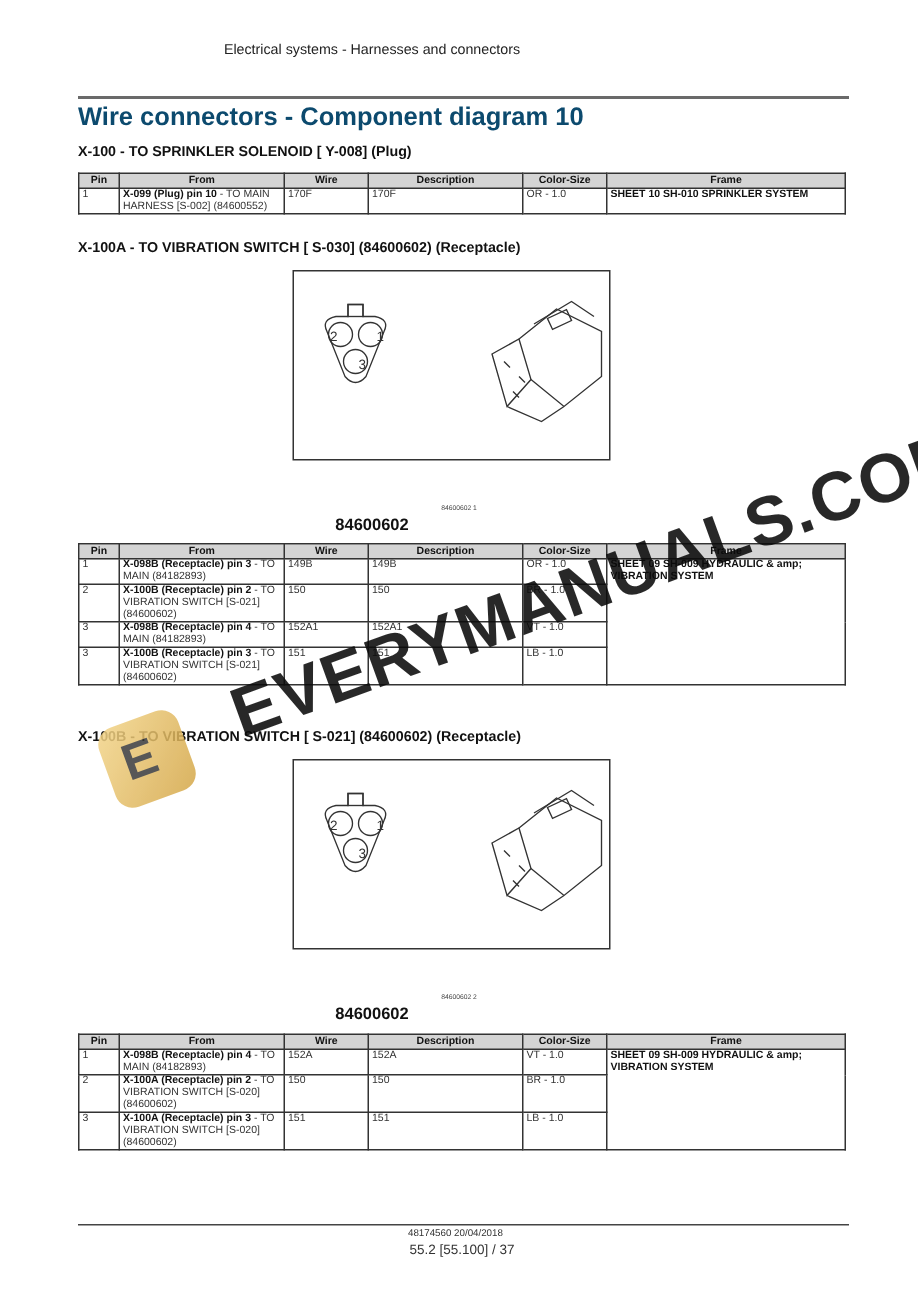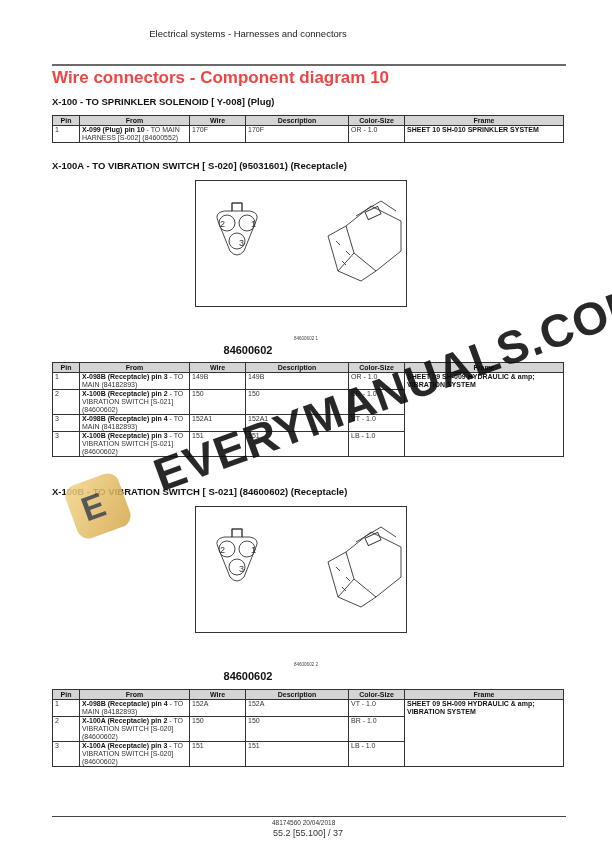--- a/index.html
+++ b/index.html
@@ -1,21 +1,21 @@
 <!DOCTYPE html>
 <html><head>
 <meta charset="utf-8">
 <style>
   html, body { margin: 0; padding: 0; background: #ffffff; }
   body { width: 612px; height: 864px; position: relative; overflow: hidden;
          font-family: "Liberation Sans", sans-serif; color: #111; }
   .page-header { position: absolute; top: 28px; left: 0; width: 496px; text-align: center;
                  font-size: 9.5px; color: #222; }
   .rule-top { position: absolute; top: 64px; left: 52px; width: 514px; height: 2px; background: #6a6a6a; }
-  .page-title { position: absolute; top: 68px; left: 52px; font-size: 17px; font-weight: bold; color: #ef4444; }
+  .page-title { position: absolute; top: 68px; left: 52px; font-size: 17px; font-weight: bold; color: #0c4a6e; }
   .section-title { position: absolute; left: 52px; font-size: 9.5px; font-weight: bold; color: #111; }
   table.conn { position: absolute; left: 52px; width: 512px; border-collapse: collapse; font-size: 7px; line-height: 8px; }
   table.conn th { background: #d4d4d4; border: 1px solid #333; font-weight: bold; padding: 0 2px; height: 9px; text-align: center; }
   table.conn td { border: 1px solid #333; padding: 0 2px; vertical-align: top; color: #333; }
   table.conn td b { color: #111; }
   td.frame { font-weight: bold; color: #111 !important; }
   .figure { position: absolute; left: 195px; width: 210px; height: 125px; border: 1px solid #333; background: #fff; }
   .fig-caption-small { position: absolute; width: 612px; left: 0; text-align: center; font-size: 4.5px; color: #444; }
   .fig-caption { position: absolute; width: 496px; left: 0; text-align: center; font-size: 11px; font-weight: bold; color: #111; }
   .rule-bottom { position: absolute; top: 816px; left: 52px; width: 514px; height: 1px; background: #444; }
@@ -58,21 +58,21 @@
     <td>1</td>
     <td><b>X-099 (Plug) pin 10</b><span> - TO MAIN HARNESS [S-002] (84600552)</span></td>
     <td>170F</td>
     <td>170F</td>
     <td>OR - 1.0</td>
     <td class="frame">SHEET 10 SH-010 SPRINKLER SYSTEM</td>
   </tr>
 </tbody>
   </table>
 
-<div class="section-title" style="top:160px">X-100A - TO VIBRATION SWITCH [ S-020] (95031601) (Receptacle)</div>
+<div class="section-title" style="top:160px">X-100A - TO VIBRATION SWITCH [ S-030] (84600602) (Receptacle)</div>
 <div class="figure" style="top:180px">
   <svg width="210" height="125" viewBox="0 0 210 125">
     <g fill="none" stroke="#333" stroke-width="0.9">
       <path d="M22 40 Q18 32 28 30 L36 30 L36 22 L46 22 L46 30 L54 30 Q64 32 60 40 L48 70 Q41 78 34 70 Z"></path>
       <rect x="36" y="22" width="10" height="8"></rect>
       <circle cx="31" cy="42" r="8"></circle>
         <circle cx="51" cy="42" r="8"></circle>
         <circle cx="41" cy="60" r="8"></circle>
     </g>
     <text x="24" y="46" font-size="9" fill="#333" font-family="Liberation Sans, sans-serif">2</text>

